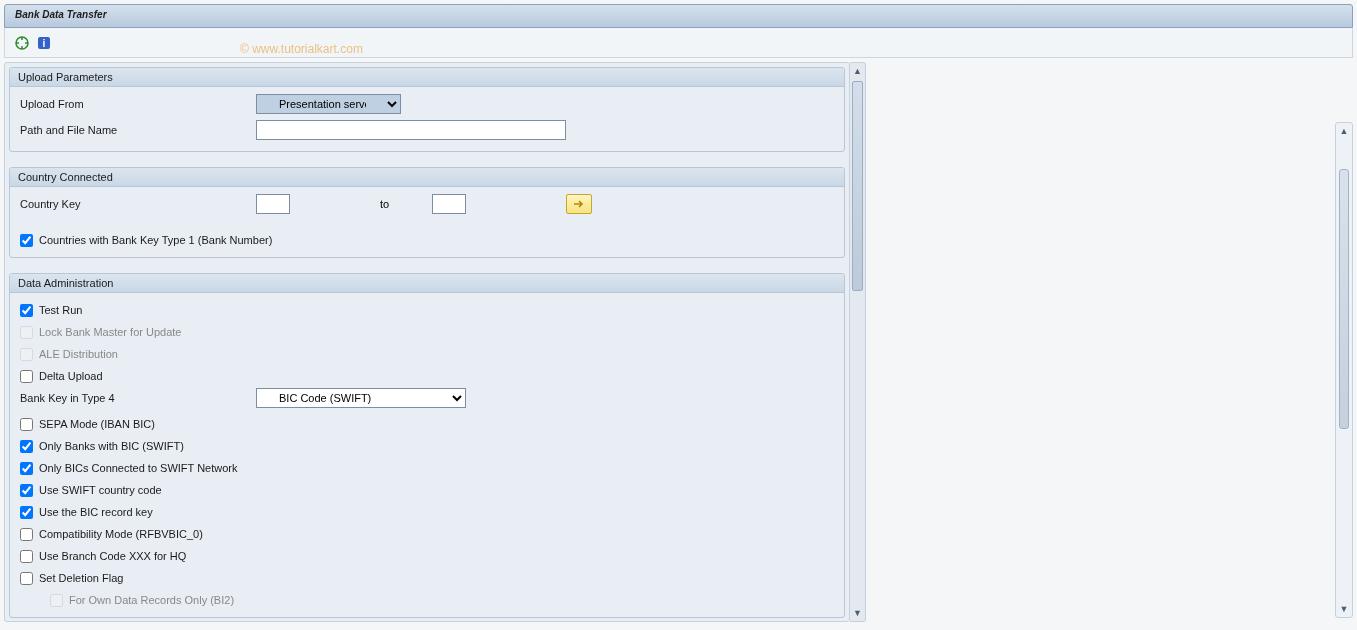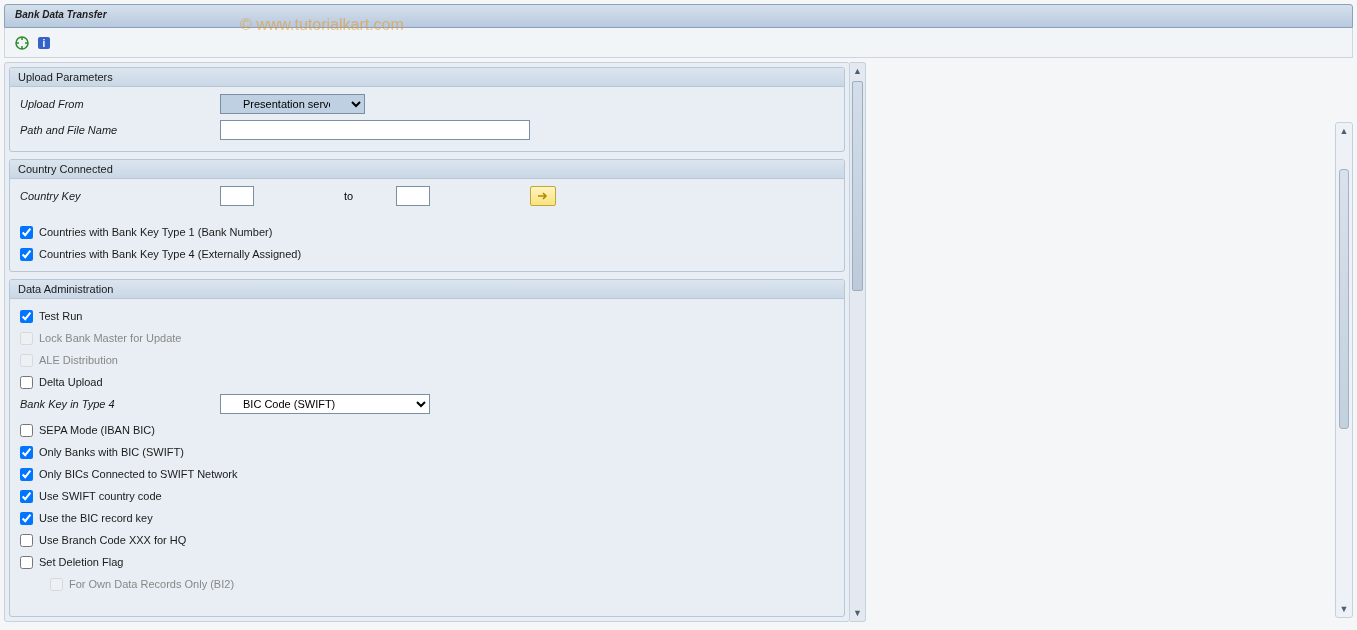--- a/index.html
+++ b/index.html
@@ -52,21 +52,21 @@
       display: flex;
     }
     .main-panel {
       width: 846px;
       background: #e8eef4;
       border: 1px solid #c5d1dd;
       border-radius: 3px;
       padding: 0;
       display: flex;
       flex-direction: column;
-      gap: 3px;
+      gap: 11px;
     }
     .group {
       border: 1px solid #b8c6d5;
       border-radius: 3px;
       background: #e8eef4;
       margin: 4px 4px 0 4px;
     }
     .group-header {
       background: linear-gradient(#dbe5ef, #c9d7e6);
       border-bottom: 1px solid #b8c6d5;
@@ -78,23 +78,22 @@
     .group-body {
       padding: 6px 10px;
     }
     .row {
       display: flex;
       align-items: center;
       min-height: 22px;
       margin-bottom: 4px;
     }
     .label {
-      width: 200px;
+      width: 236px;
       color: #1a1a1a;
-      font-style: italic;
     }
     .select {
       height: 20px;
       border: 1px solid #7b8ea3;
       background: #fff;
       font-size: 11px;
       padding: 1px 18px;
     }
     .select-highlight {
       background: #bed0e2;
@@ -177,23 +176,23 @@
       top: 46px;
       left: 3px;
       right: 3px;
       height: 260px;
       background: linear-gradient(#d9e2ec, #c3d0de);
       border: 1px solid #a2b2c3;
       border-radius: 3px;
     }
     .watermark {
       position: absolute;
-      top: 16px;
+      top: 42px;
       left: 240px;
-      font-size: 16px;
+      font-size: 12px;
       color: rgba(230,150,30,0.55);
       pointer-events: none;
     }
     .to-label {
       width: 40px;
       text-align: left;
       margin: 0 12px 0 0;
     }
   </style>
 </head>
@@ -251,24 +250,20 @@
           <span class="range-btn">
             <svg width="14" height="12" viewBox="0 0 14 12">
                 <path d="M2 6 L9 6 M7 3 L10 6 L7 9" stroke="#b58900" stroke-width="1.6" fill="none"></path>
               </svg>
           </span>
         </div>
         <div class="chk-row">
           <input type="checkbox" class="chk" checked="" style="">
           <span class="clabel">Countries with Bank Key Type 1 (Bank Number)</span>
         </div>
-        <div class="chk-row">
-          <input type="checkbox" class="chk" checked="" style="">
-          <span class="clabel">Countries with Bank Key Type 4 (Externally Assigned)</span>
-        </div>
       </div>
     </div>
 
     <div class="group" style="flex:1;margin-bottom:4px">
       <div class="group-header">Data Administration</div>
       <div class="group-body">
         <div class="chk-row">
           <input type="checkbox" class="chk" checked="" style="">
           <span class="clabel">Test Run</span>
         </div>
@@ -302,20 +297,24 @@
           <input type="checkbox" class="chk" checked="" style="">
           <span class="clabel">Only BICs Connected to SWIFT Network</span>
         </div>
         <div class="chk-row">
           <input type="checkbox" class="chk" checked="" style="">
           <span class="clabel">Use SWIFT country code</span>
         </div>
         <div class="chk-row">
           <input type="checkbox" class="chk" checked="" style="">
           <span class="clabel">Use the BIC record key</span>
+        </div>
+        <div class="chk-row">
+          <input type="checkbox" class="chk" style="">
+          <span class="clabel">Compatibility Mode (RFBVBIC_0)</span>
         </div>
         <div class="chk-row">
           <input type="checkbox" class="chk" style="">
           <span class="clabel">Use Branch Code XXX for HQ</span>
         </div>
         <div class="chk-row">
           <input type="checkbox" class="chk" style="">
           <span class="clabel">Set Deletion Flag</span>
         </div>
         <div class="chk-row disabled" style="padding-left:30px">

